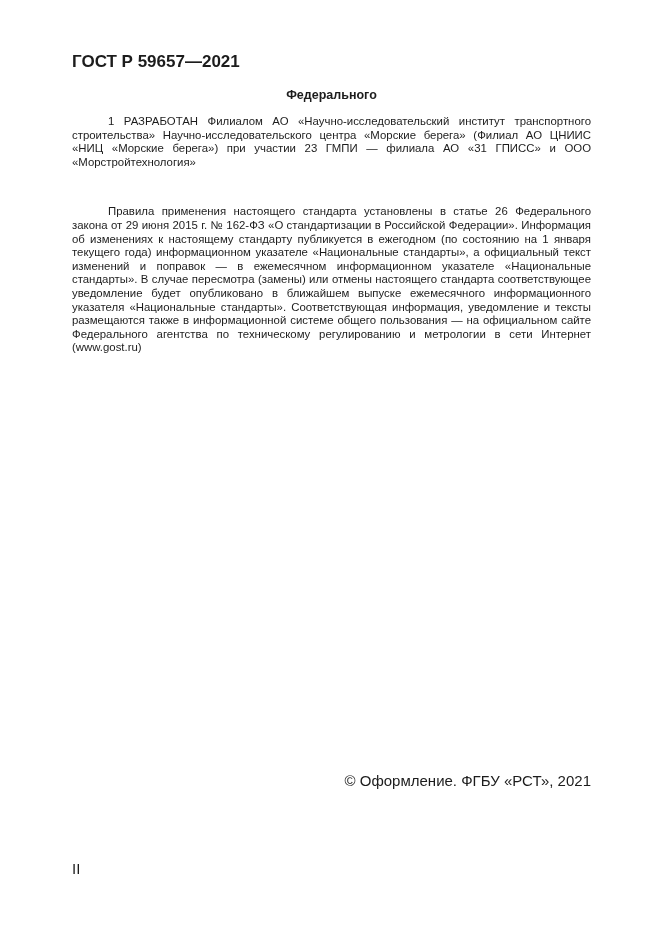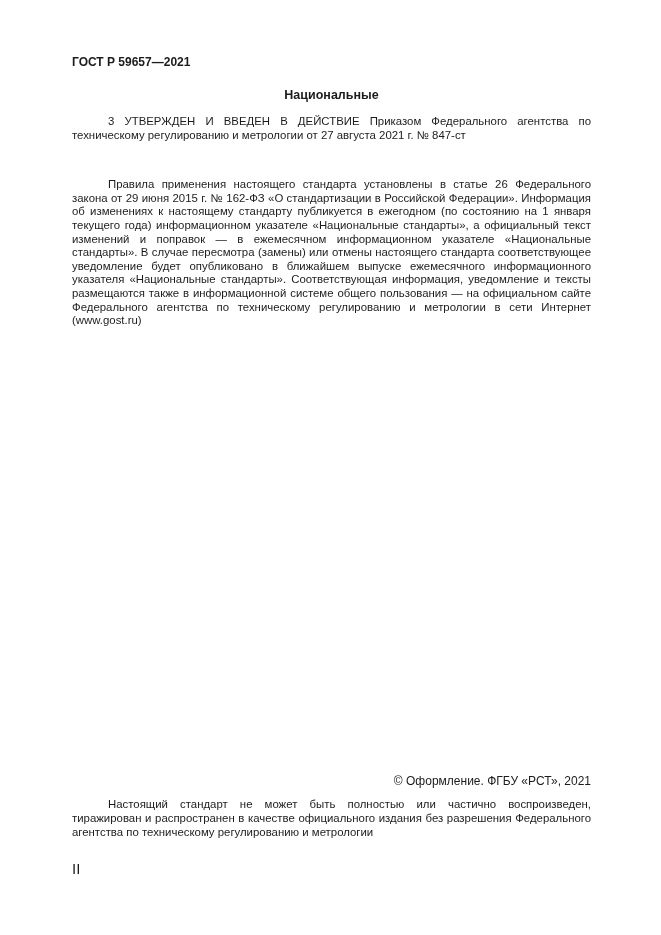--- a/index.html
+++ b/index.html
@@ -17,21 +17,21 @@
     overflow: hidden;
   }
   .content {
     position: absolute;
     left: 72px;
     right: 70px;
     top: 55px;
   }
   .doc-code {
     font-weight: bold;
-    font-size: 12px;
+    font-size: 17px;
     line-height: 14px;
   }
   .section-title {
     text-align: center;
     font-weight: bold;
     font-size: 12.5px;
     margin: 19px 0 13px 0;
   }
   .fw-item {
     text-align: justify;
@@ -44,21 +44,21 @@
     text-align: justify;
     text-indent: 36px;
     font-size: 11.4px;
     line-height: 13.6px;
     margin: 36px 0 0 0;
   }
   .copyright {
     position: absolute;
     top: 774px;
     right: 70px;
-    font-size: 12px;
+    font-size: 15px;
     line-height: 14px;
   }
   .footer-note {
     position: absolute;
     top: 797px;
     left: 72px;
     right: 70px;
     text-align: justify;
     text-indent: 36px;
     font-size: 11.4px;
@@ -73,28 +73,27 @@
     line-height: 14px;
   }
 </style>
 </head>
 <body>
 
 <div class="page">
   <div class="content">
     <div class="doc-code">ГОСТ Р 59657—2021</div>
 
-    <div class="section-title">Национальные</div>
+    <div class="section-title">Федерального</div>
+
+    <p class="fw-item">1 РАЗРАБОТАН Филиалом АО «Научно-исследовательский институт транспортного строительства» Научно-исследовательского центра «Морские берега» (Филиал АО ЦНИИС «НИЦ «Морские берега») при участии 23 ГМПИ — филиала АО «31 ГПИСС» и ООО «Морстройтехнология»</p>
 
 
-
-    <p class="fw-item">3 УТВЕРЖДЕН И ВВЕДЕН В ДЕЙСТВИЕ Приказом Федерального агентства по техническому регулированию и метрологии от 27 августа 2021 г. № 847-ст</p>
 
 
     <p class="legal-note">Правила применения настоящего стандарта установлены в статье 26 Федерального закона от 29 июня 2015 г. № 162-ФЗ «О стандартизации в Российской Федерации». Информация об изменениях к настоящему стандарту публикуется в ежегодном (по состоянию на 1 января текущего года) информационном указателе «Национальные стандарты», а официальный текст изменений и поправок — в ежемесячном информационном указателе «Национальные стандарты». В случае пересмотра (замены) или отмены настоящего стандарта соответствующее уведомление будет опубликовано в ближайшем выпуске ежемесячного информационного указателя «Национальные стандарты». Соответствующая информация, уведомление и тексты размещаются также в информационной системе общего пользования — на официальном сайте Федерального агентства по техническому регулированию и метрологии в сети Интернет (www.gost.ru)</p>
   </div>
 
   <div class="copyright">© Оформление. ФГБУ «РСТ», 2021</div>
 
-  <p class="footer-note">Настоящий стандарт не может быть полностью или частично воспроизведен, тиражирован и распространен в качестве официального издания без разрешения Федерального агентства по техническому регулированию и метрологии</p>
 
   <div class="page-number">II</div>
 </div>
 
 </body></html>

